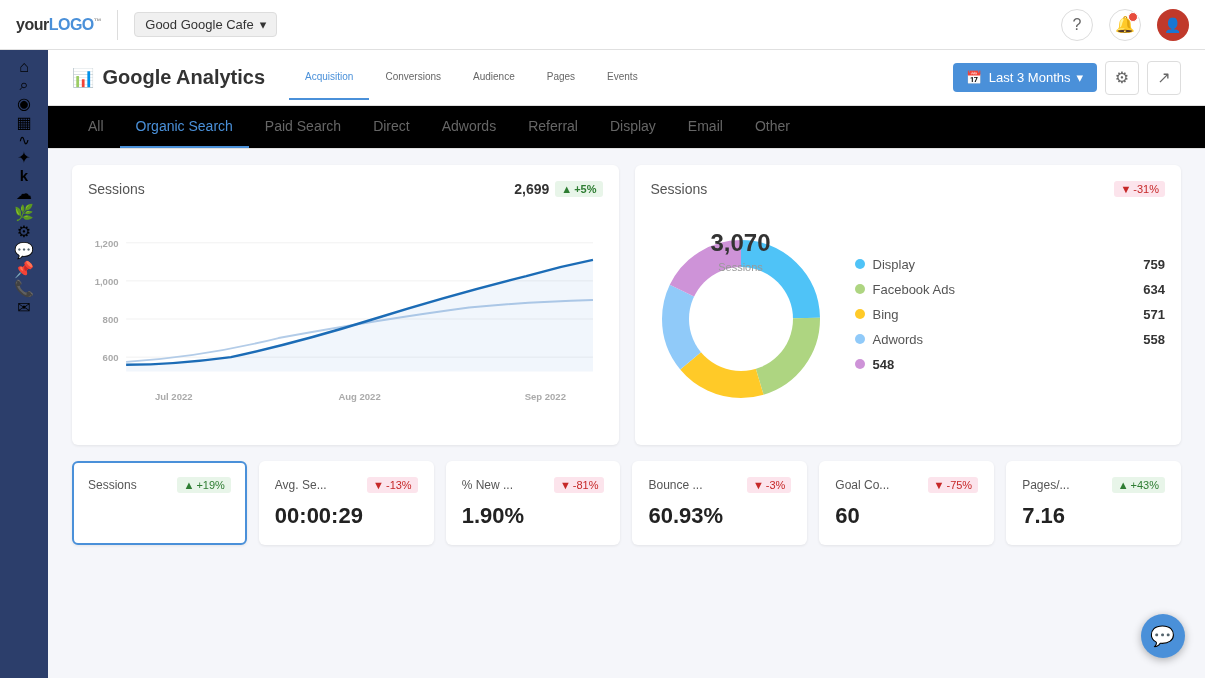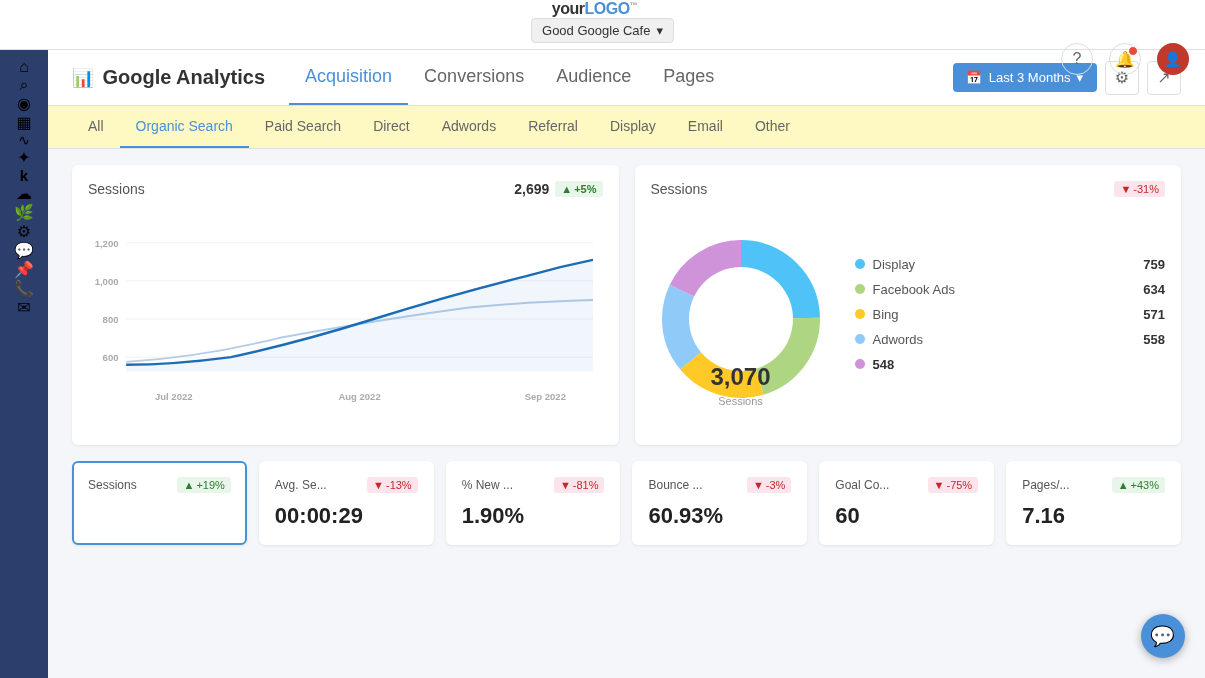--- a/index.html
+++ b/index.html
@@ -9,21 +9,20 @@
     .topbar {
       position: fixed;
       top: 0; left: 0; right: 0;
       height: 50px;
       background: #fff;
       border-bottom: 1px solid #e0e0e0;
       display: flex;
       align-items: center;
       padding: 0 16px;
       z-index: 100;
-      flex-direction: column;
     }
     .topbar .workspace-selector {
       background: #f0f0f0;
       border: 1px solid #ddd;
       border-radius: 4px;
       padding: 4px 10px;
       font-size: 13px;
       cursor: pointer;
       display: flex;
       align-items: center;
@@ -111,21 +110,21 @@
       font-weight: 600;
       color: #333;
     }
     .analytics-nav {
       display: flex;
       gap: 0;
       margin-left: 24px;
     }
     .analytics-nav .nav-tab {
       padding: 16px 16px;
-      font-size: 18px;
+      font-size: 10px;
       color: #666;
       cursor: pointer;
       border-bottom: 2px solid transparent;
       white-space: nowrap;
     }
     .analytics-nav .nav-tab.active {
       color: #4a90d9;
       border-bottom: 2px solid #4a90d9;
     }
     .header-actions {
@@ -151,21 +150,21 @@
       border: 1px solid #ddd;
       border-radius: 4px;
       display: flex; align-items: center; justify-content: center;
       cursor: pointer;
       color: #666;
       background: #fff;
     }
 
     
     .sub-tabs {
-      background: #fef9c3;
+      background: #000000;
       border-bottom: 1px solid #e0e0e0;
       padding: 0 24px;
       display: flex;
       gap: 0;
     }
     .sub-tab {
       padding: 12px 16px;
       font-size: 14px;
       color: #666;
       cursor: pointer;
@@ -247,21 +246,21 @@
     .donut-container {
       display: flex;
       align-items: center;
       gap: 24px;
       height: 220px;
     }
     .donut-svg-wrap {
       flex-shrink: 0;
       position: relative;
       display: flex;
-      align-items: flex-end;
+      align-items: flex-start;
       justify-content: center;
     }
     .donut-center-text {
       position: absolute;
       text-align: center;
     }
     .donut-center-number {
       font-size: 24px;
       font-weight: 700;
       color: #333;
@@ -403,20 +402,23 @@
           <span>Acquisition</span>
         </div>
         <div class="nav-tab">
           <span>Conversions</span>
         </div>
         <div class="nav-tab">
           <span>Audience</span>
         </div>
         <div class="nav-tab">
           <span>Pages</span>
+        </div>
+        <div class="nav-tab">
+          <span>Events</span>
         </div>
       </nav>
       <div class="header-actions">
         <button class="date-range-btn">
           <span>📅</span>
           <span>Last 3 Months</span>
           <span>▾</span>
         </button>
         <div class="header-icon-btn">
           <span>⚙</span>

